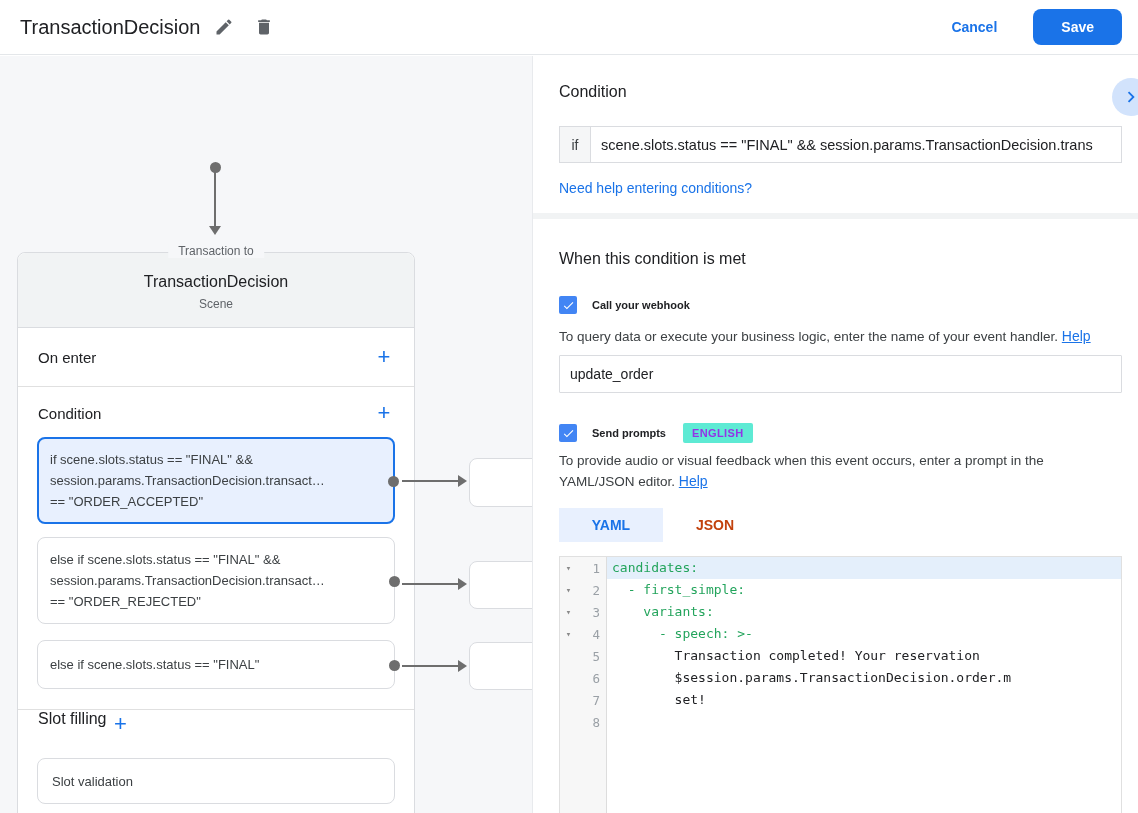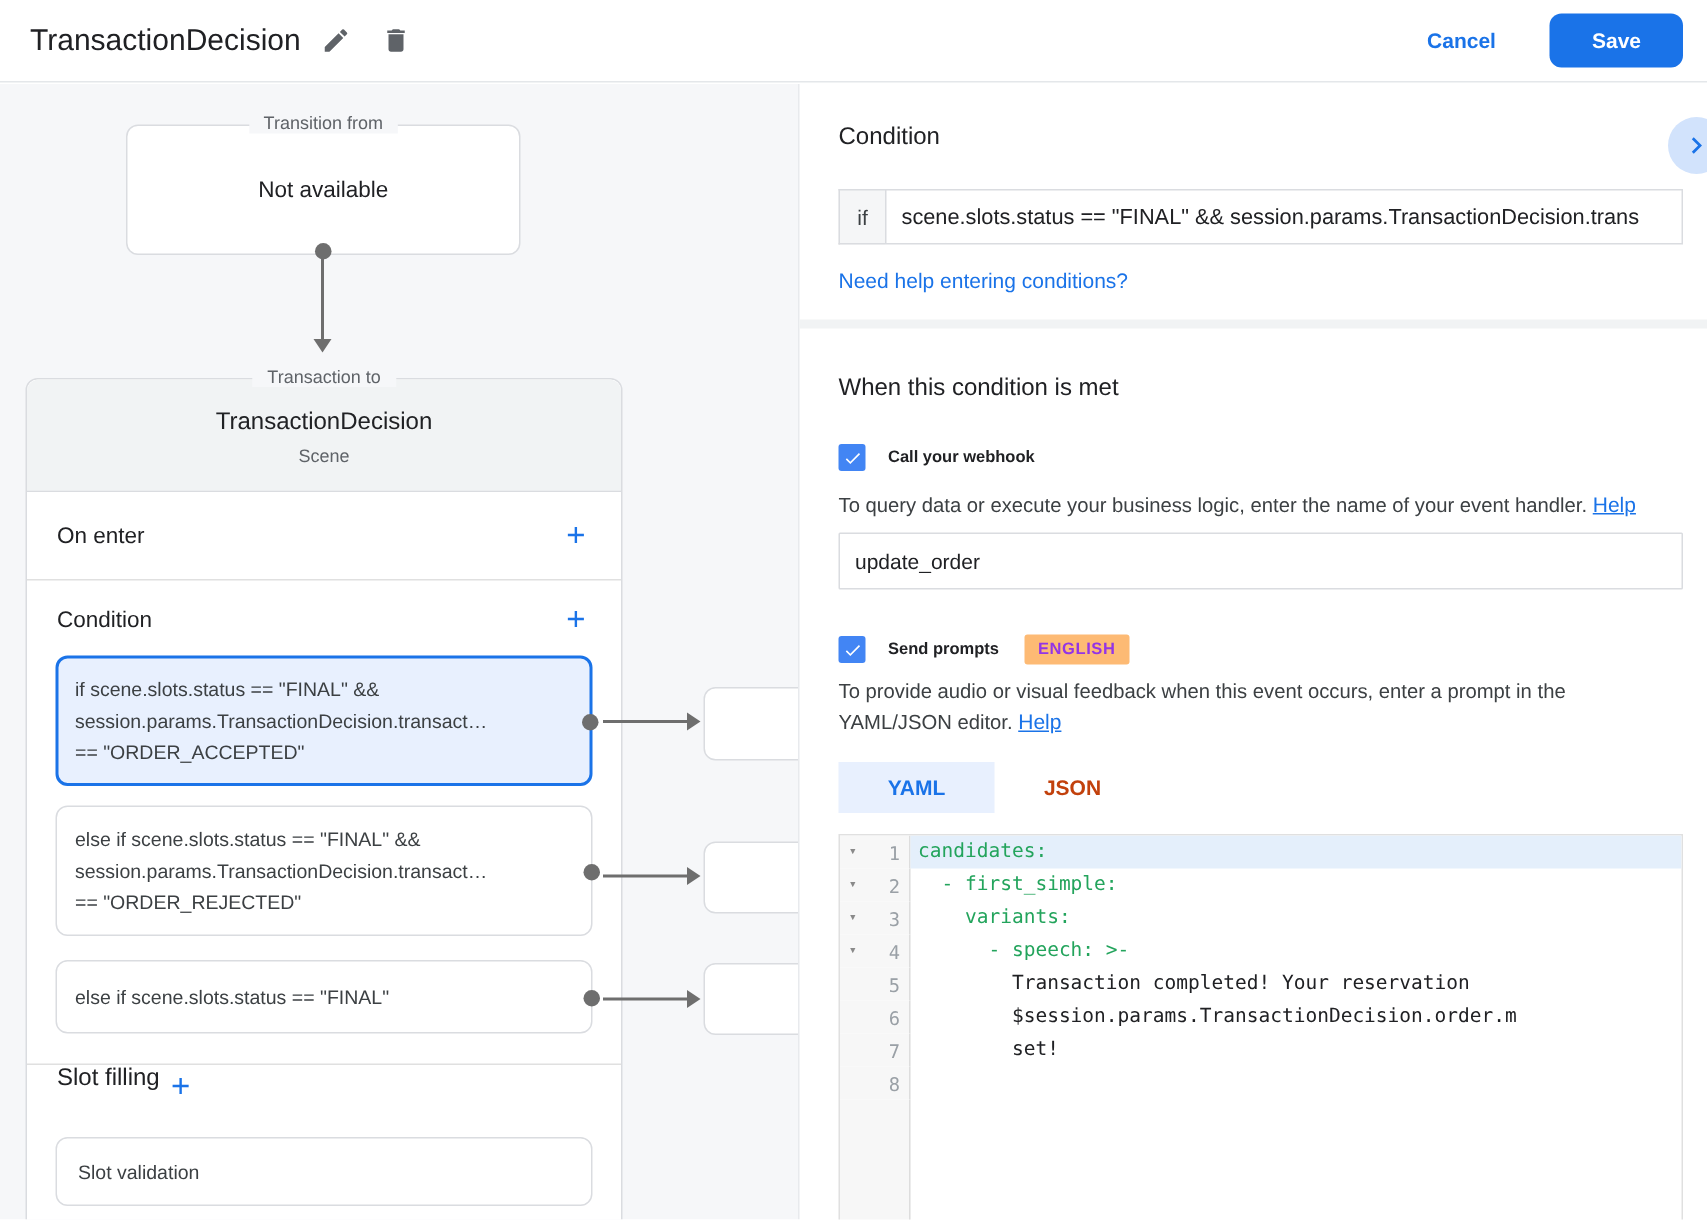--- a/index.html
+++ b/index.html
@@ -94,21 +94,21 @@
   .help-link-row { margin-top:16px; }
   .strip { height:6px; background:#f1f3f4; margin:16px -16px 0 -26px; }
 
   .when-heading { font-size:16px; font-weight:400; margin-top:31px; }
 
   .chk-row { display:flex; align-items:center; margin-top:28px; }
   .chk-row2 { margin-top:30px; }
   .checkbox { width:18px; height:18px; border-radius:2px; background:#4285f4; display:flex;
     align-items:center; justify-content:center; cursor:pointer; flex:0 0 18px; }
   .chk-label { font-size:11px; font-weight:700; color:#202124; margin-left:15px; }
-  .badge { margin-left:17px; background:#fdba74; color:#9334e6; font-size:11px; font-weight:700;
+  .badge { margin-left:17px; background:#5eead4; color:#9334e6; font-size:11px; font-weight:700;
     letter-spacing:.4px; padding:4px 9px; border-radius:2px; }
 
   .desc { font-size:13.5px; color:#3c4043; margin-top:12px; line-height:21px; }
   .desc .link { text-decoration:underline; }
   .desc2 { margin-top:7px; }
   .text-input { display:block; width:100%; height:38px; border:1px solid #dadce0; border-radius:1px;
     margin-top:8px; padding:0 10px; font-size:14px; color:#202124; font-family:"Liberation Sans",sans-serif; outline:none; }
 
   .tabs { display:flex; margin-top:16px; }
   .tab { width:104px; height:34px; display:flex; align-items:center; justify-content:center;
@@ -148,24 +148,20 @@
         </svg>
     </span>
   </button>
   <div class="spacer"></div>
   <button class="cancel-btn">Cancel</button>
   <button class="save-btn">Save</button>
 </div>
 
 <div class="diagram">
 
-  <div class="fieldset-box tfrom">
-    <span class="legend">Transition from</span>
-    <span class="tfrom-text">Not available</span>
-  </div>
 
   <div class="v-dot"></div>
   <div class="v-line"></div>
   <div class="v-head"></div>
 
   <div class="scene-card">
     <span class="legend">Transaction to</span>
 
     <div class="card-header">
       <div class="scene-name">TransactionDecision</div>

